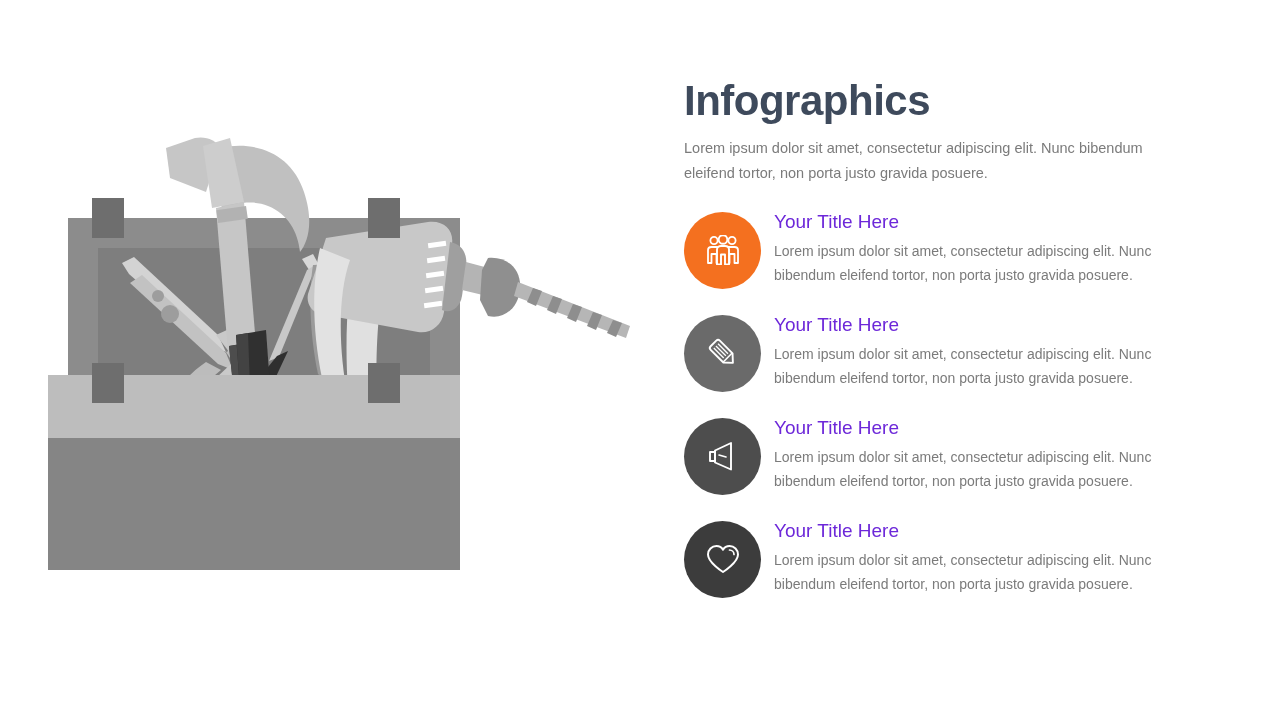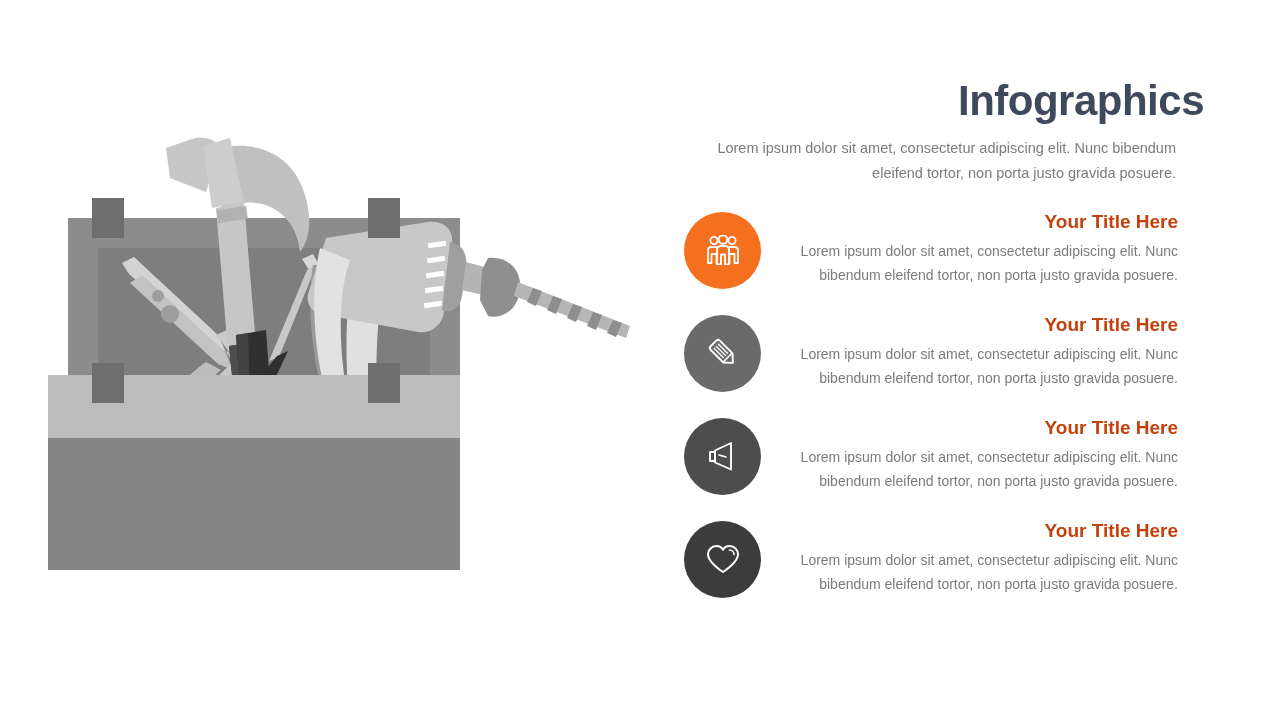--- a/index.html
+++ b/index.html
@@ -13,21 +13,20 @@
     font-family: "Liberation Sans", sans-serif;
     overflow: hidden;
     position: relative;
   }
   #slide {
     position: absolute;
     left: 0; top: 0;
     width: 1280px;
     height: 720px;
     background: #ffffff;
-    text-align: right;
   }
 
   
   #illustration {
     position: absolute;
     left: 30px;
     top: 130px;
     width: 630px;
     height: 460px;
   }
@@ -82,22 +81,22 @@
     display: block;
   }
   .item-text {
     position: absolute;
     left: 90px;
     top: -2px;
     width: 404px;
   }
   .item-title {
     font-size: 19px;
-    font-weight: bold;
-    color: #c2410c;
+    font-weight: normal;
+    color: #6d28d9;
     margin: 0 0 4px 0;
     line-height: 1.3;
   }
   .item-desc {
     font-size: 14px;
     color: #7b7b7b;
     line-height: 1.76;
     margin: 0;
   }
 </style>

